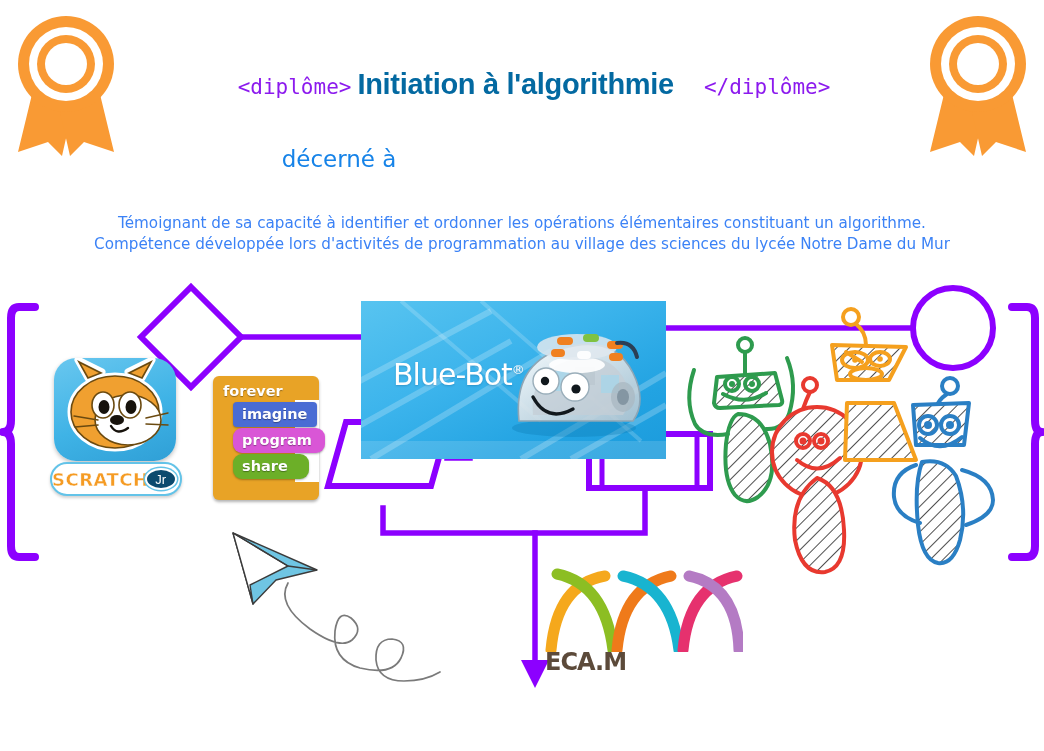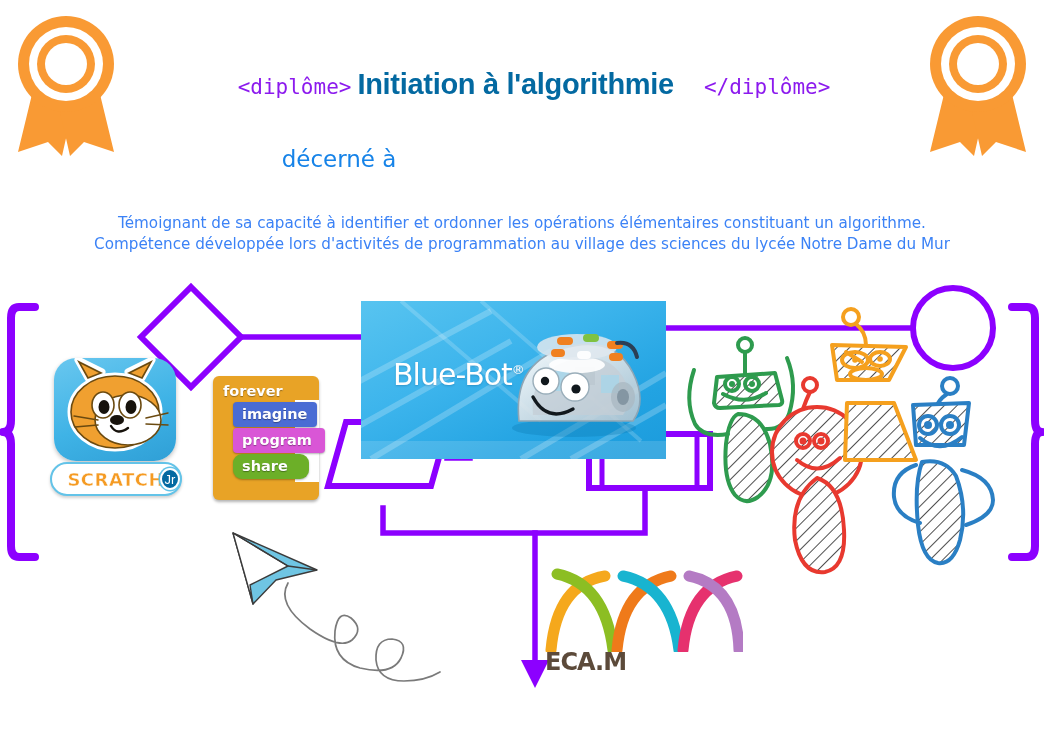--- a/index.html
+++ b/index.html
@@ -110,37 +110,37 @@
     left: 0px;
     top: 104px;
     width: 132px;
     height: 34px;
     border-radius: 17px;
     background: #ffffff;
     border: 2.5px solid #63c3e8;
     box-shadow: 0 2px 3px rgba(0,0,0,0.18);
     display: flex;
     align-items: center;
-    justify-content: flex-end;
+    justify-content: flex-start;
   }
   #sj-word-text {
     font-family: "DejaVu Sans", sans-serif;
     font-weight: bold;
     font-size: 18px;
     color: #F59B23;
     letter-spacing: 0.5px;
     -webkit-text-stroke: 0.4px #fff;
   }
   #sj-jr {
     display: inline-block;
-    background: #0369a1;
+    background: #0c4a6e;
     color: #fff;
     border: 2px solid #fff;
     border-radius: 50%;
-    width: 20px;
+    width: 32px;
     height: 22px;
     line-height: 19px;
     text-align: center;
     font-size: 13px;
     margin-left: -4px;
     box-shadow: 0 0 0 1.5px #63c3e8;
   }
 
   
   #blocks {
@@ -176,21 +176,21 @@
   #lbl-forever { left: 10px; top: 8px; }
   .blk-inner {
     position: absolute;
     left: 20px;
     width: 84px;
     height: 25px;
     border-radius: 4px;
     box-shadow: 0 1px 2px rgba(0,0,0,0.3);
   }
   #blk-imagine { top: 26px; background: #4A6CD4; padding-left: 44px; }
-  #blk-program { top: 52px; background: #D956D6; width: 92px; }
+  #blk-program { top: 52px; background: #D956D6; width: 92px; border-radius: 9px; }
   #blk-share   { top: 78px; background: #6CAF28; width: 76px; border-radius: 9px; }
   .blk-inner .blk-label { left: 9px; top: 5px; }
 
   
   #bluebot {
     position: absolute;
     left: 361px;
     top: 301px;
     width: 305px;
     height: 158px;

